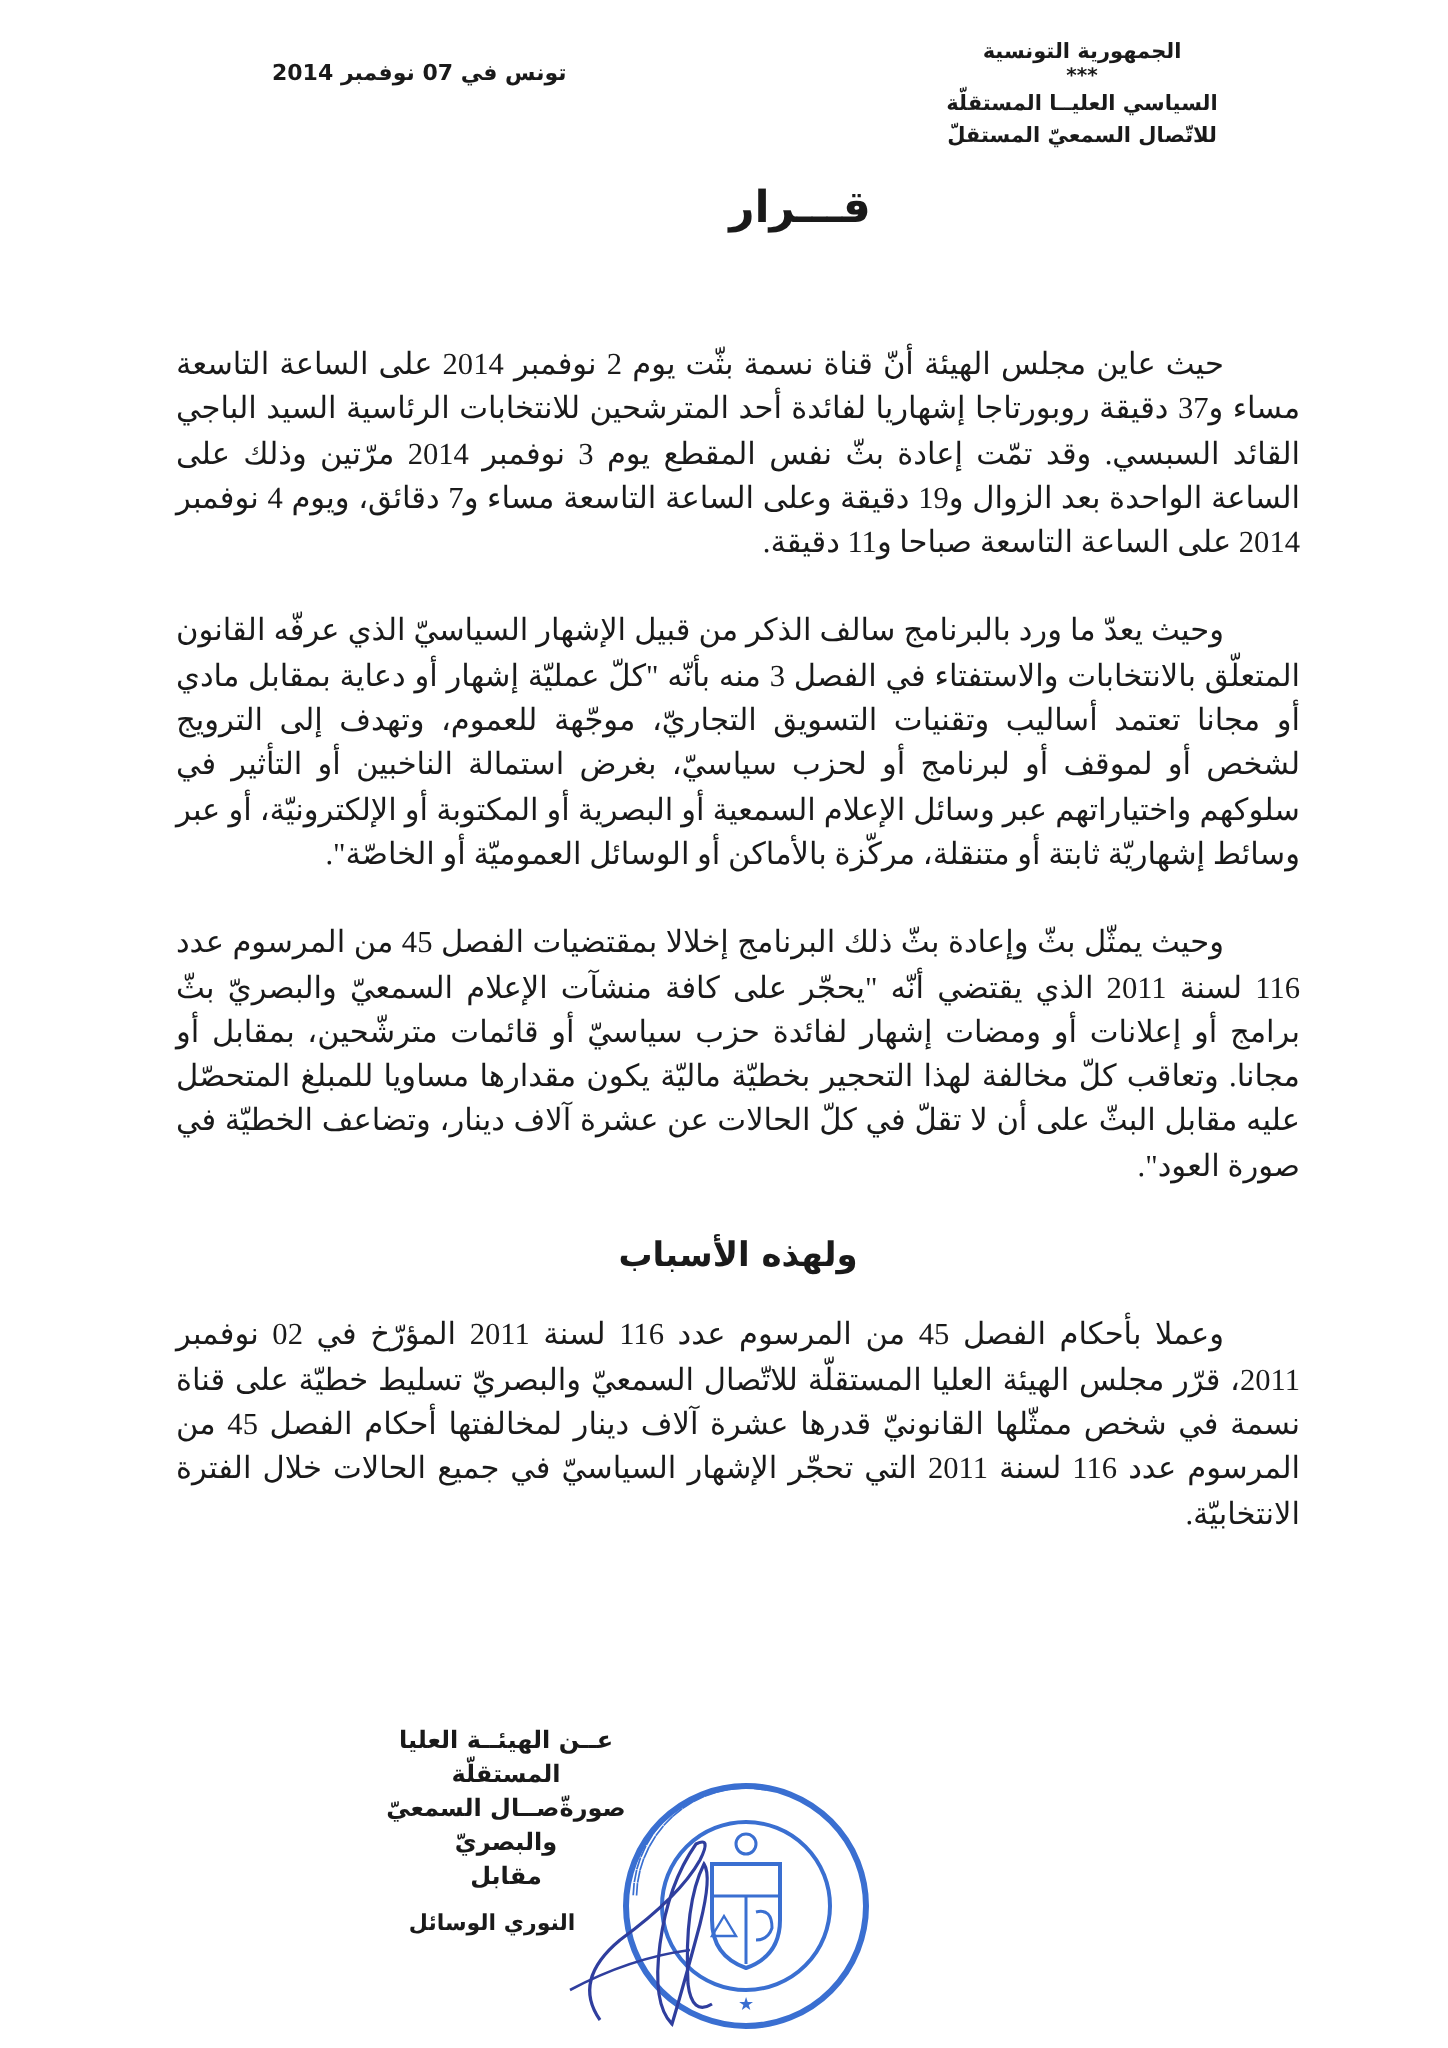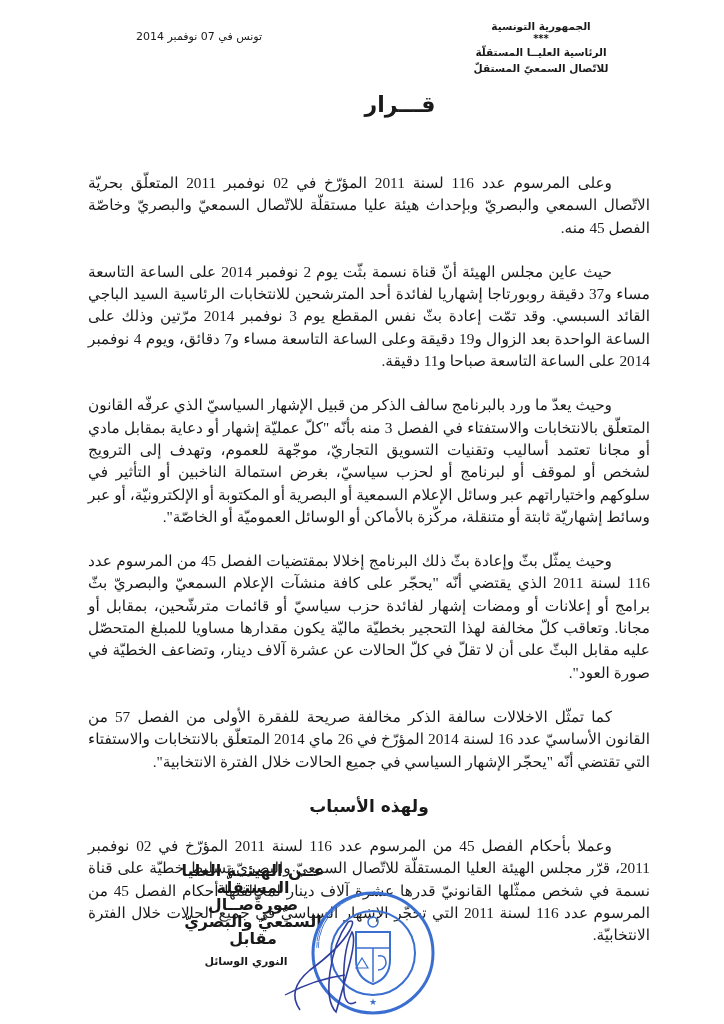--- a/index.html
+++ b/index.html
@@ -4,58 +4,56 @@
 <style>
   html, body { margin: 0; padding: 0; background: #ffffff; }
   body { width: 724px; height: 1024px; position: relative; overflow: hidden;
          font-family: "DejaVu Serif", "Liberation Serif", serif; color: #1a1a1a; }
   .page { position: absolute; left: 0; top: 0; width: 724px; height: 1024px; }
   .hdr-right { position: absolute; right: 108px; top: 18px; width: 150px; text-align: center;
                font-family: "DejaVu Sans", "Liberation Sans", sans-serif; font-weight: bold;
                font-size: 10.5px; line-height: 16px; direction: rtl; }
   .hdr-right .stars { font-size: 10px; line-height: 10px; }
   .hdr-date { position: absolute; left: 136px; top: 30px; direction: rtl;
-              font-family: "DejaVu Sans", "Liberation Sans", sans-serif; font-weight: normal; font-size: 11px; }
+              font-family: "DejaVu Sans", "Liberation Sans", sans-serif; font-weight: bold; font-size: 11px; }
   .title { position: absolute; left: 0; width: 724px; top: 92px; text-align: center;
            font-family: "DejaVu Sans", "Liberation Sans", sans-serif; font-weight: bold; font-size: 22px;
            letter-spacing: 6px; direction: rtl; padding-left: 38px; }
   .body { position: absolute; left: 88px; width: 562px; top: 172px; direction: rtl; text-align: justify;
           font-family: "Liberation Serif", "DejaVu Serif", serif; font-size: 15.3px; line-height: 22.3px; }
   .para { margin: 0 0 22px 0; text-indent: 38px; }
   .para.reasons-title { text-align: center; text-indent: 0; font-weight: bold;
                         font-family: "DejaVu Sans", "Liberation Sans", sans-serif; font-size: 17px; margin: 14px 0 18px 0; }
   .sig-block { position: absolute; left: 178px; top: 862px; width: 150px; text-align: center; direction: rtl;
-               font-family: "DejaVu Sans", "Liberation Sans", sans-serif; font-weight: bold; font-size: 16px; line-height: 17px; }
+               font-family: "DejaVu Sans", "Liberation Sans", sans-serif; font-weight: bold; font-size: 12px; line-height: 17px; }
   .sig-name { position: absolute; left: 196px; top: 955px; width: 100px; text-align: center; direction: rtl;
               font-family: "DejaVu Sans", "Liberation Sans", sans-serif; font-weight: bold; font-size: 11px; }
   .seal { position: absolute; left: 308px; top: 888px; width: 130px; height: 130px; }
   .signature { position: absolute; left: 280px; top: 910px; width: 110px; height: 110px; }
 </style>
 </head>
 <body>
 
 <div class="page">
 
   <div class="hdr-right">
     <div>الجمهورية التونسية</div>
     <div class="stars">***</div>
-    <div>الرئاسية العليــا المستقلّة</div>
+    <div>السياسي العليــا المستقلّة</div>
     <div>للاتّصال السمعيّ المستقلّ</div>
   </div>
 
   <div class="hdr-date">تونس في 07  نوفمبر 2014</div>
 
   <div class="title">قـــرار</div>
 
   <div class="body">
-    <p class="para">وعلى المرسوم عدد 116 لسنة 2011 المؤرّخ في 02 نوفمبر 2011 المتعلّق بحريّة الاتّصال السمعي والبصريّ وبإحداث هيئة عليا مستقلّة للاتّصال السمعيّ والبصريّ وخاصّة الفصل 45 منه.</p>
     <p class="para">حيث عاين مجلس الهيئة أنّ قناة نسمة بثّت يوم 2 نوفمبر 2014 على الساعة التاسعة مساء و37 دقيقة روبورتاجا إشهاريا لفائدة أحد المترشحين للانتخابات الرئاسية السيد الباجي القائد السبسي. وقد تمّت إعادة بثّ نفس المقطع يوم 3 نوفمبر 2014 مرّتين وذلك على الساعة الواحدة بعد الزوال و19 دقيقة وعلى الساعة التاسعة مساء و7 دقائق، ويوم 4 نوفمبر 2014 على الساعة التاسعة صباحا و11 دقيقة.</p>
     <p class="para">وحيث يعدّ ما ورد بالبرنامج سالف الذكر من قبيل الإشهار السياسيّ الذي عرفّه القانون المتعلّق بالانتخابات والاستفتاء في الفصل 3 منه بأنّه "كلّ عمليّة إشهار أو دعاية بمقابل مادي أو مجانا تعتمد أساليب وتقنيات التسويق التجاريّ، موجّهة للعموم، وتهدف إلى الترويج لشخص أو لموقف أو لبرنامج أو لحزب سياسيّ، بغرض استمالة الناخبين أو التأثير في سلوكهم واختياراتهم عبر وسائل الإعلام السمعية أو البصرية أو المكتوبة أو الإلكترونيّة، أو عبر وسائط إشهاريّة ثابتة أو متنقلة، مركّزة بالأماكن أو الوسائل العموميّة أو الخاصّة".</p>
     <p class="para">وحيث يمثّل بثّ وإعادة بثّ ذلك البرنامج إخلالا بمقتضيات الفصل 45 من المرسوم عدد 116 لسنة 2011 الذي يقتضي أنّه "يحجّر على كافة منشآت الإعلام السمعيّ والبصريّ بثّ برامج أو إعلانات أو ومضات إشهار لفائدة حزب سياسيّ أو قائمات مترشّحين، بمقابل أو مجانا. وتعاقب كلّ مخالفة لهذا التحجير بخطيّة ماليّة يكون مقدارها مساويا للمبلغ المتحصّل عليه مقابل البثّ على أن لا تقلّ في كلّ الحالات عن عشرة آلاف دينار، وتضاعف الخطيّة في صورة العود".</p>
-    <p class="para">كما تمثّل الاخلالات سالفة الذكر مخالفة صريحة للفقرة الأولى من الفصل 57 من القانون الأساسيّ عدد 16 لسنة 2014 المؤرّخ في 26 ماي 2014 المتعلّق بالانتخابات والاستفتاء التي تقتضي أنّه "يحجّر الإشهار السياسي في جميع الحالات خلال الفترة الانتخابية".</p>
     <p class="para reasons-title">ولهذه الأسباب</p>
     <p class="para">وعملا بأحكام الفصل 45 من المرسوم عدد 116 لسنة 2011 المؤرّخ في 02 نوفمبر 2011، قرّر مجلس الهيئة العليا المستقلّة للاتّصال السمعيّ والبصريّ تسليط  خطيّة على قناة نسمة في شخص ممثّلها القانونيّ قدرها عشرة آلاف دينار لمخالفتها أحكام الفصل 45 من المرسوم عدد 116 لسنة 2011 التي تحجّر الإشهار السياسيّ في جميع الحالات خلال الفترة الانتخابيّة.</p>
   </div>
 
   <div class="sig-block">
     <div>عــن الهيئــة العليا المستقلّة</div>
     <div>صورةّصــال السمعيّ والبصريّ</div>
     <div>مقابل</div>
   </div>
   <div class="sig-name">النوري الوسائل</div>

